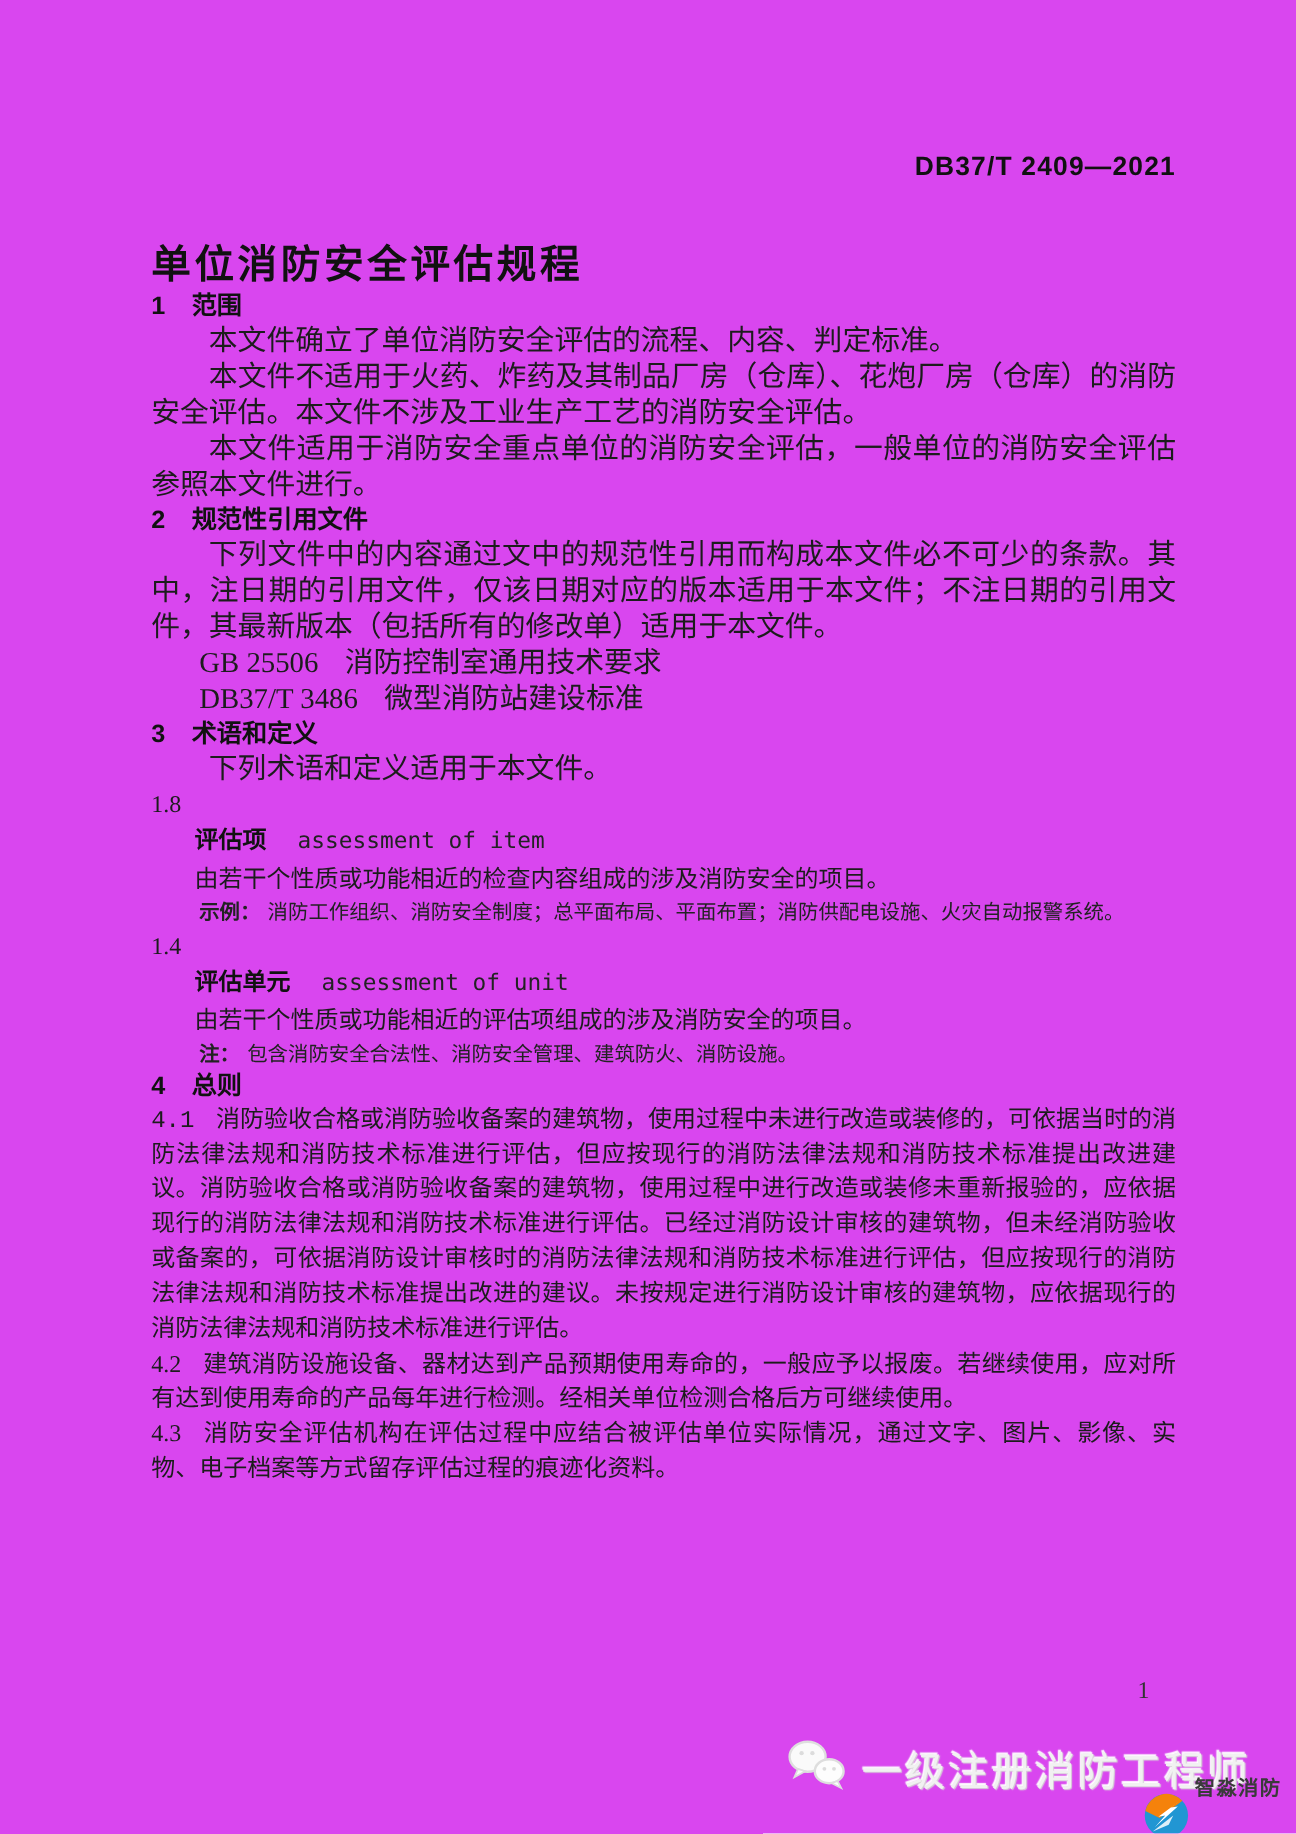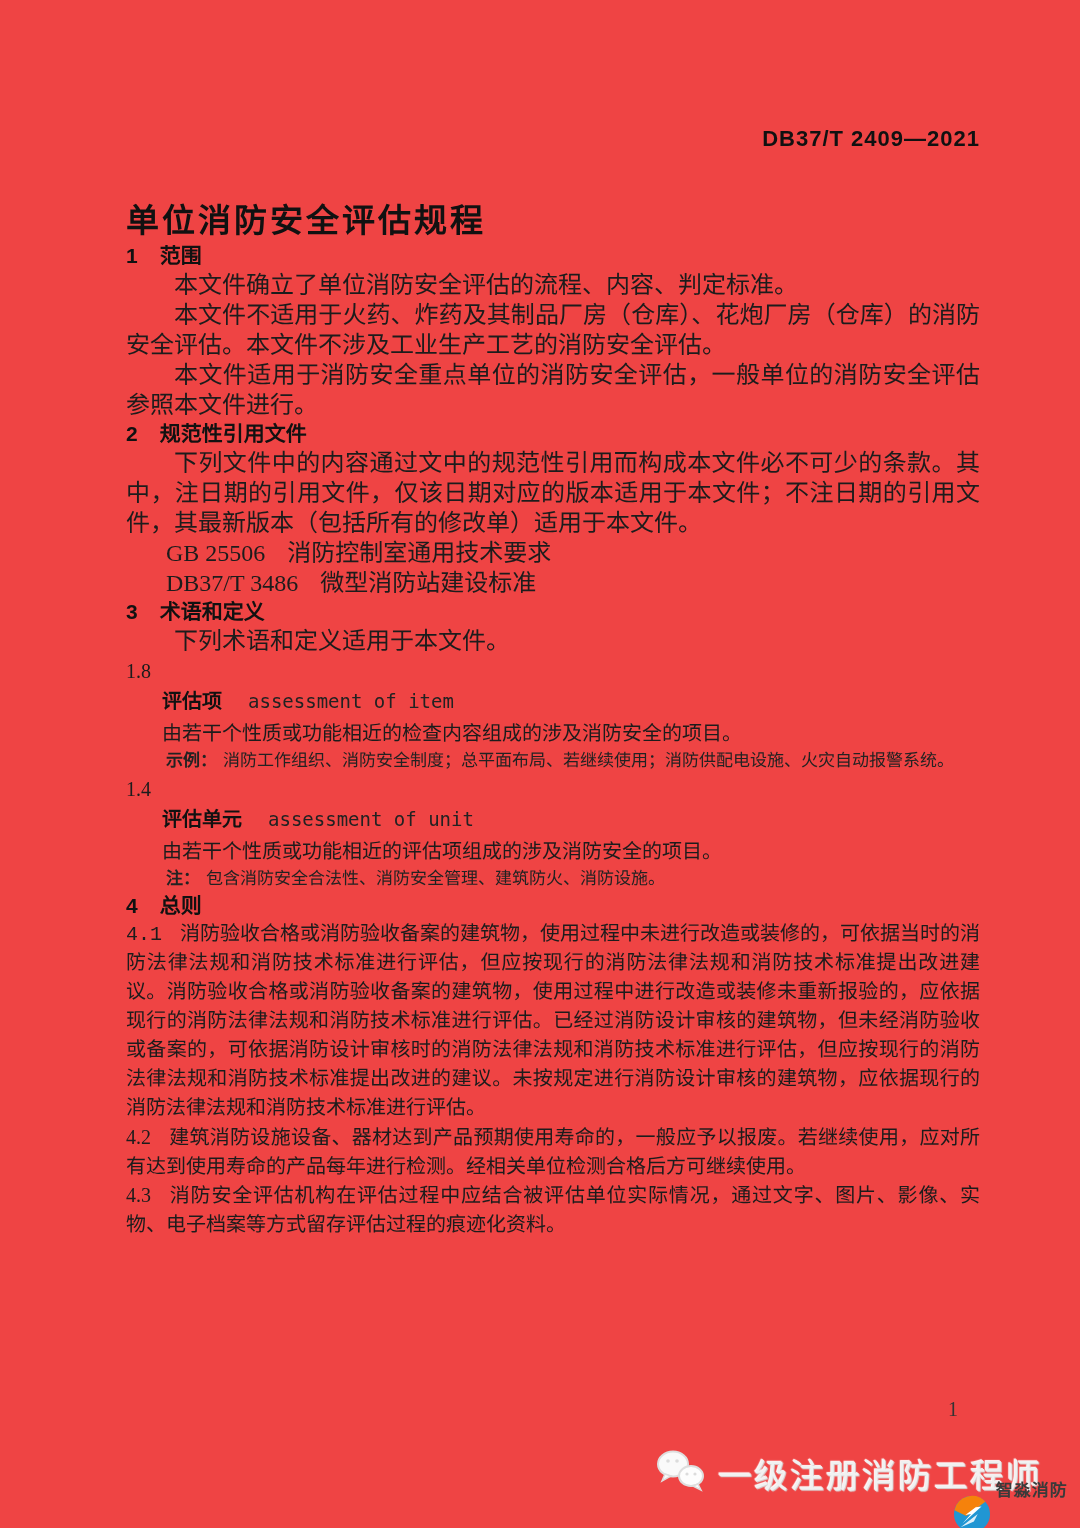--- a/index.html
+++ b/index.html
@@ -2,21 +2,21 @@
 <html lang="zh-CN"><head>
 <meta charset="utf-8">
 <style>
   * { box-sizing: border-box; }
   html, body { margin: 0; padding: 0; background: #ffffff; }
   .page {
     position: relative;
     width: 1080px;
     height: 1528px;
     margin: 0 auto;
-    background: #ef4444;
+    background: #d946ef;
     overflow: hidden;
     font-family: "Liberation Serif", serif;
     color: #1c1c1c;
   }
   .content { padding: 0 100px 0 126px; }
 
   .doc-header {
     padding-top: 126px;
     text-align: right;
     font-family: "Liberation Sans", sans-serif;
@@ -164,21 +164,21 @@
     </h2>
     <p class="body indent first-after-heading">下列术语和定义适用于本文件。</p>
 
     <div>
       <p class="term-id">1.8</p>
       <p class="term-line">
         <span class="term-zh">评估项</span><span class="term-en">assessment of item</span>
       </p>
       <p class="term-def">由若干个性质或功能相近的检查内容组成的涉及消防安全的项目。</p>
       <p class="term-note">
-        <span class="note-label">示例：</span><span>消防工作组织、消防安全制度；总平面布局、若继续使用；消防供配电设施、火灾自动报警系统。</span>
+        <span class="note-label">示例：</span><span>消防工作组织、消防安全制度；总平面布局、平面布置；消防供配电设施、火灾自动报警系统。</span>
       </p>
     </div>
 
     <div>
       <p class="term-id">1.4</p>
       <p class="term-line">
         <span class="term-zh">评估单元</span><span class="term-en">assessment of unit</span>
       </p>
       <p class="term-def">由若干个性质或功能相近的评估项组成的涉及消防安全的项目。</p>
       <p class="term-note">

